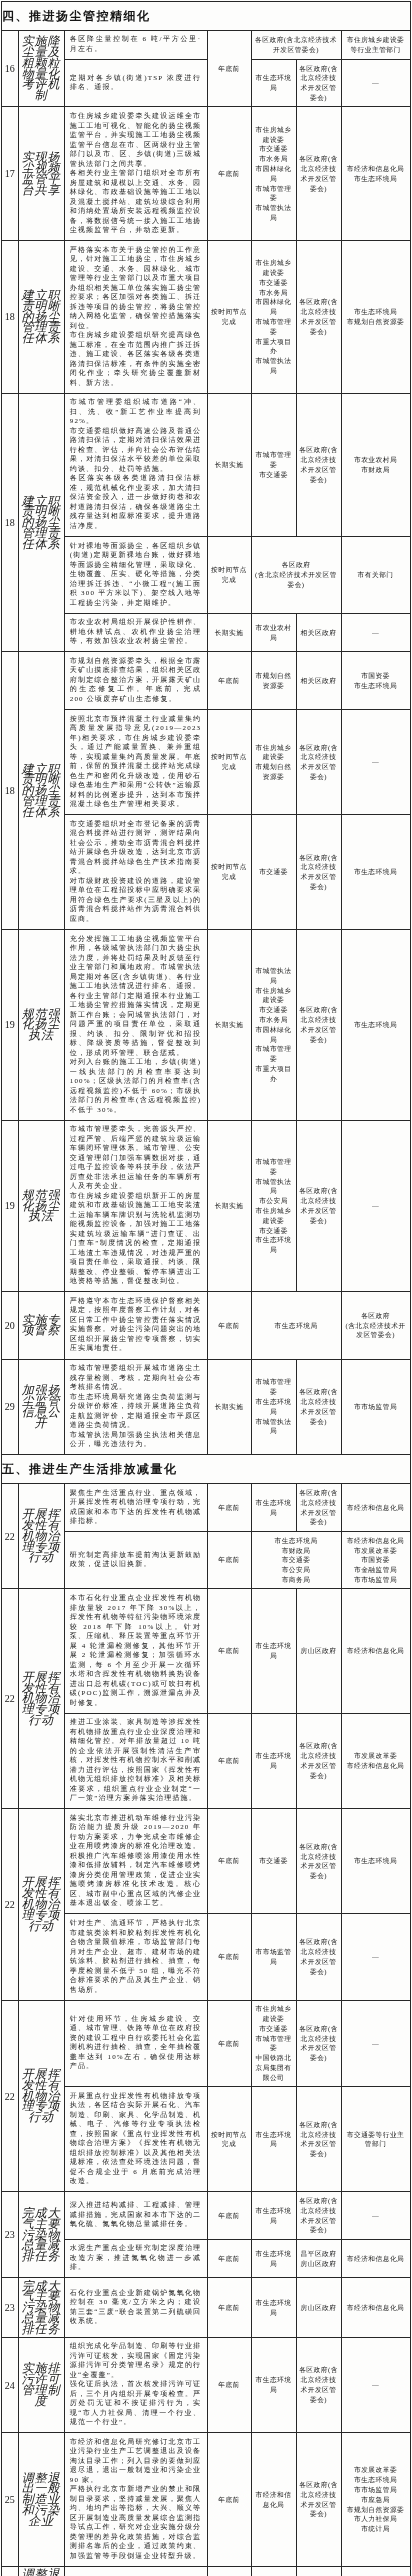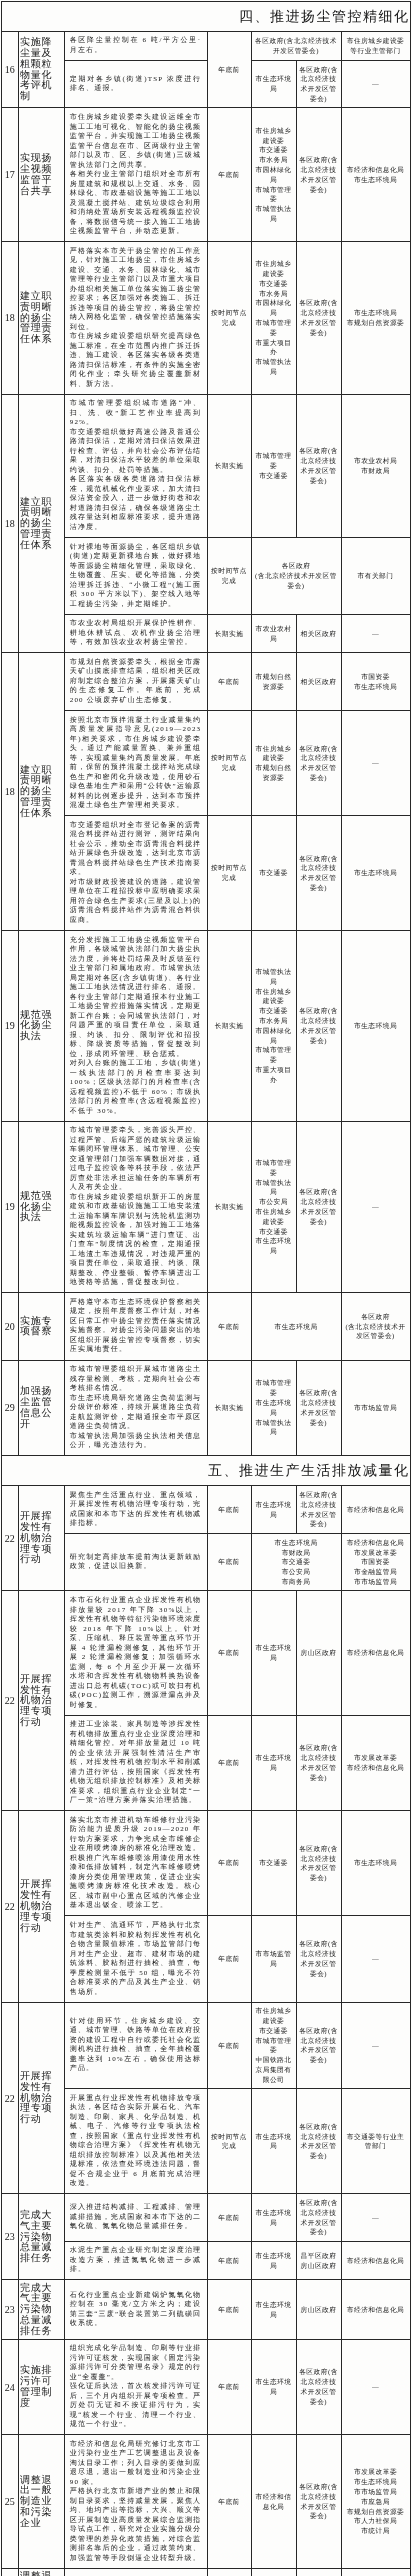--- a/index.html
+++ b/index.html
@@ -3,23 +3,23 @@
 <meta charset="utf-8">
 <style>
   html,body{margin:0;padding:0;background:#fdfdfc;}
   body{width:412px;font-family:"Liberation Serif","DejaVu Serif",serif;color:#161616;}
   .page{padding:1px 0 2.1px 0;}
   table{border-collapse:collapse;table-layout:fixed;width:409px;margin-left:1px;}
   table{border:1px solid #272727;}
   td{border:0.5px solid #272727;vertical-align:middle;overflow:hidden;}
   tr.thick td{border-top-width:1px;}
   td p{margin:0;padding:0;}
-  .section{font-size:14px;font-weight:normal;text-align:right;letter-spacing:1.5px;padding:5.7px 0 5.2px 0;}
+  .section{font-size:12px;font-weight:bold;text-align:left;letter-spacing:1.5px;padding:5.7px 0 5.2px 0;}
   .num{font-size:10px;text-align:center;padding:1px;}
-  .task{font-size:10px;letter-spacing:0.8px;line-height:10.8px;padding:2.1px 1.5px;}
+  .task{font-size:12px;text-align:center;letter-spacing:0.8px;line-height:10.8px;padding:2.1px 1.5px;font-style:italic;}
   .content{font-size:7px;line-height:9.5px;letter-spacing:1.2px;text-align:justify;text-justify:inter-ideograph;padding:4.6px 5.2px;font-family:Liberation Serif, serif;}
   .time,.lead,.co,.leadco,.sup{font-size:6.7px;line-height:9.8px;text-align:center;letter-spacing:0.5px;padding:3.6px 2.6px;}
   .c-num{width:16.5px;}.c-task{width:46px;}.c-content{width:143px;}.c-time{width:44px;}
   .c-lead{width:45px;}.c-co{width:45px;}.c-sup{width:69px;}
 </style>
 </head>
 <body>
 
 <div class="page">
   <table>
@@ -485,21 +485,21 @@
           </td>
           <td class="sup">
             <p>市经济和信息化局</p>
           </td>
         </tr>
         <tr class="thick">
           <td class="num">24</td>
           <td class="task">实施排污许可管理制度</td>
           <td class="content">
             <p>组织完成化学品制造、印刷等行业排污许可证核发，实现国家《固定污染源排污许可分类管理名录》规定的行业“全覆盖”。</p>
-            <p>强化证后执法，首次核发排污许可证后，三个月内组织开展专项检查。严厉处罚无证和不按证排污行为，实现“核发一个行业、清理一个行业、规范一个行业”。</p>
+            <p>强化证后执法，首次核发排污许可证后，三个月内组织开展专项检查。严厉处罚无证和不按证排污行为，实现“市人力社保局、清理一个行业、规范一个行业”。</p>
           </td>
           <td class="time">年底前</td>
           <td class="lead">
             <p>市生态环境局</p>
           </td>
           <td class="co">
             <p>各区政府(含北京经济技术开发区管委会)</p>
           </td>
           <td class="sup">
             <p>—</p>

